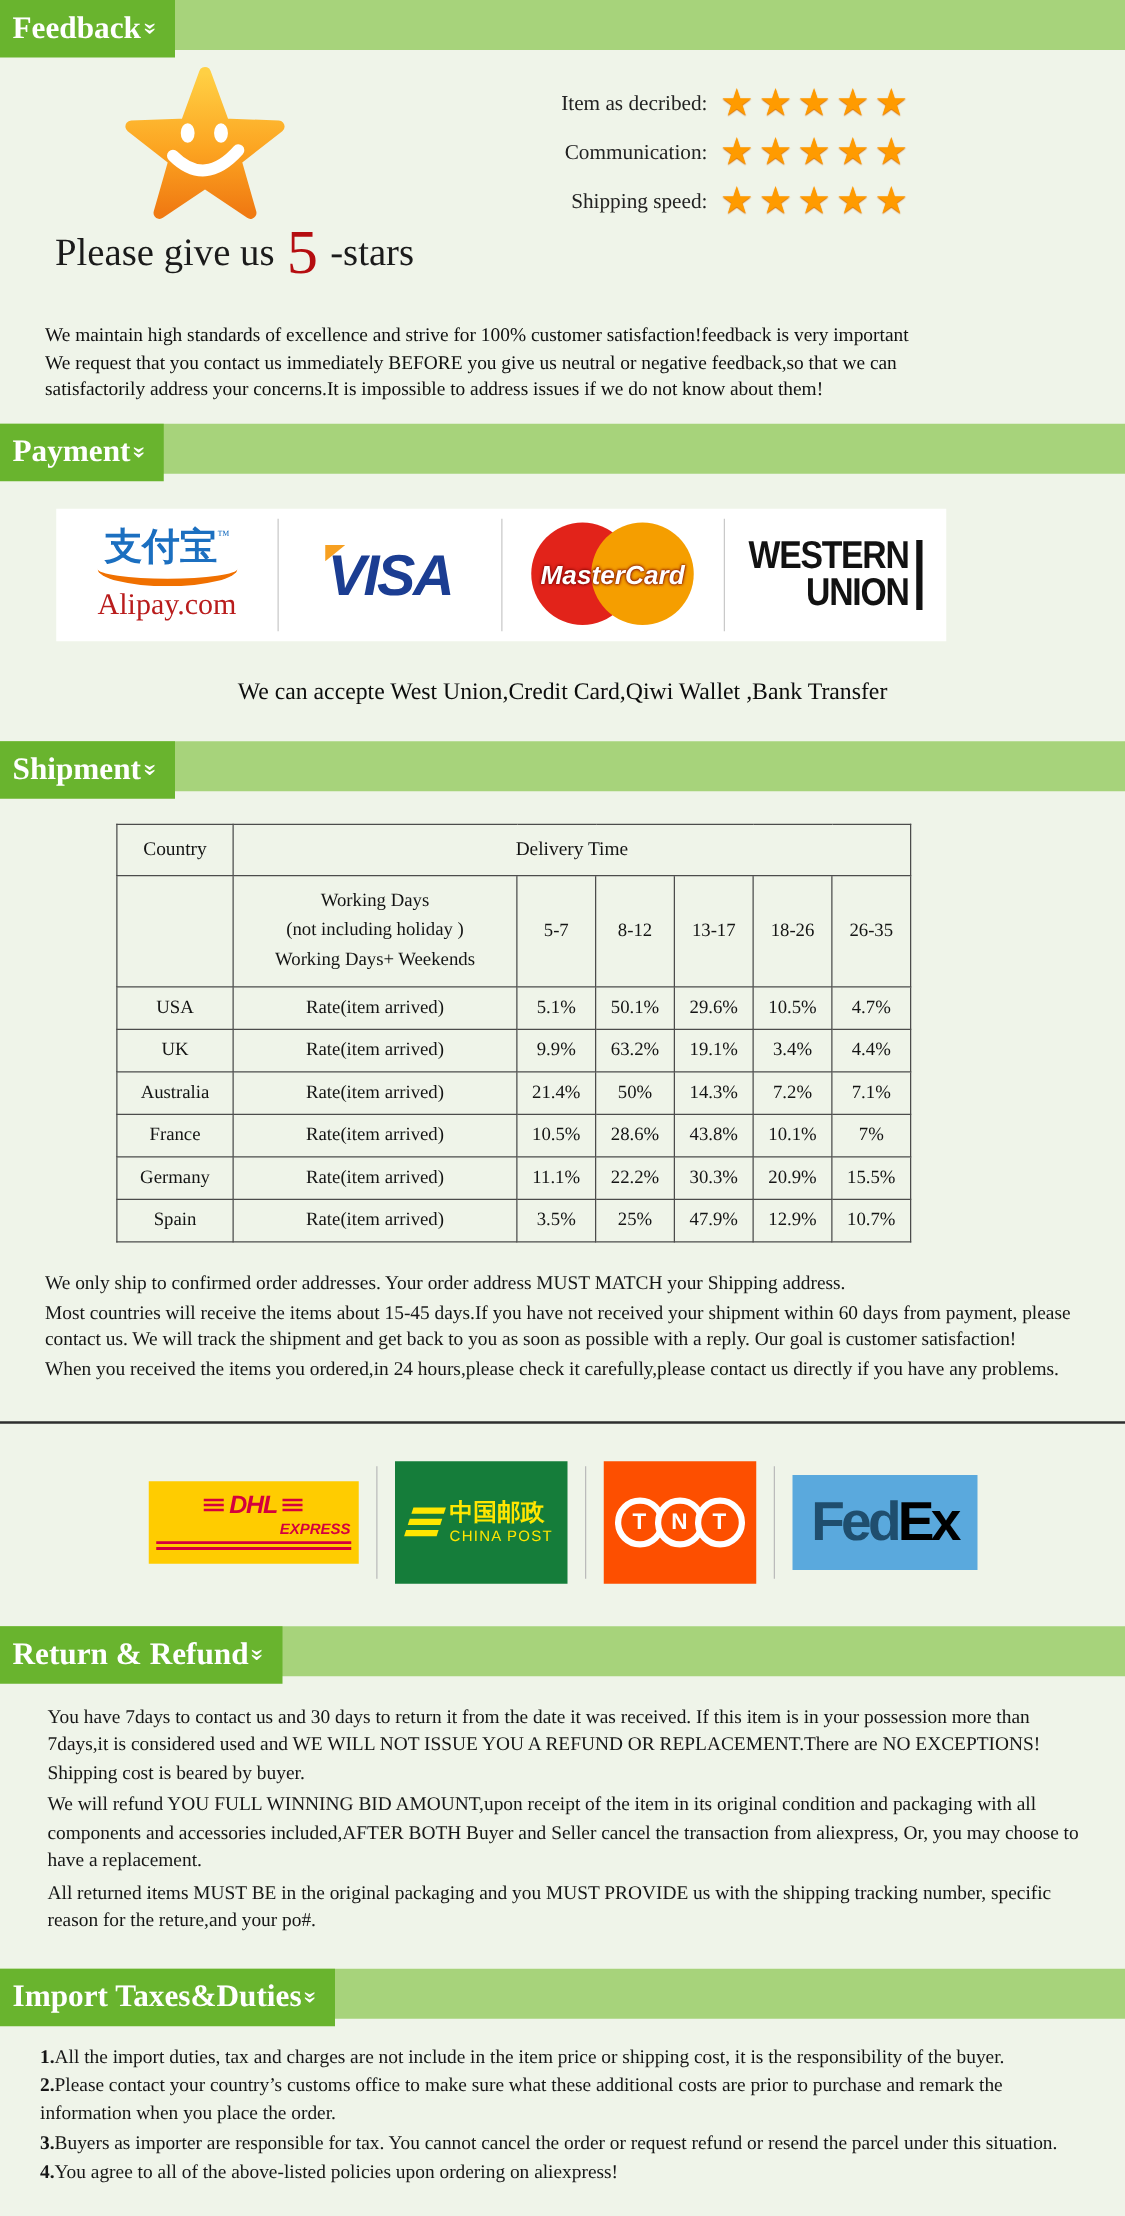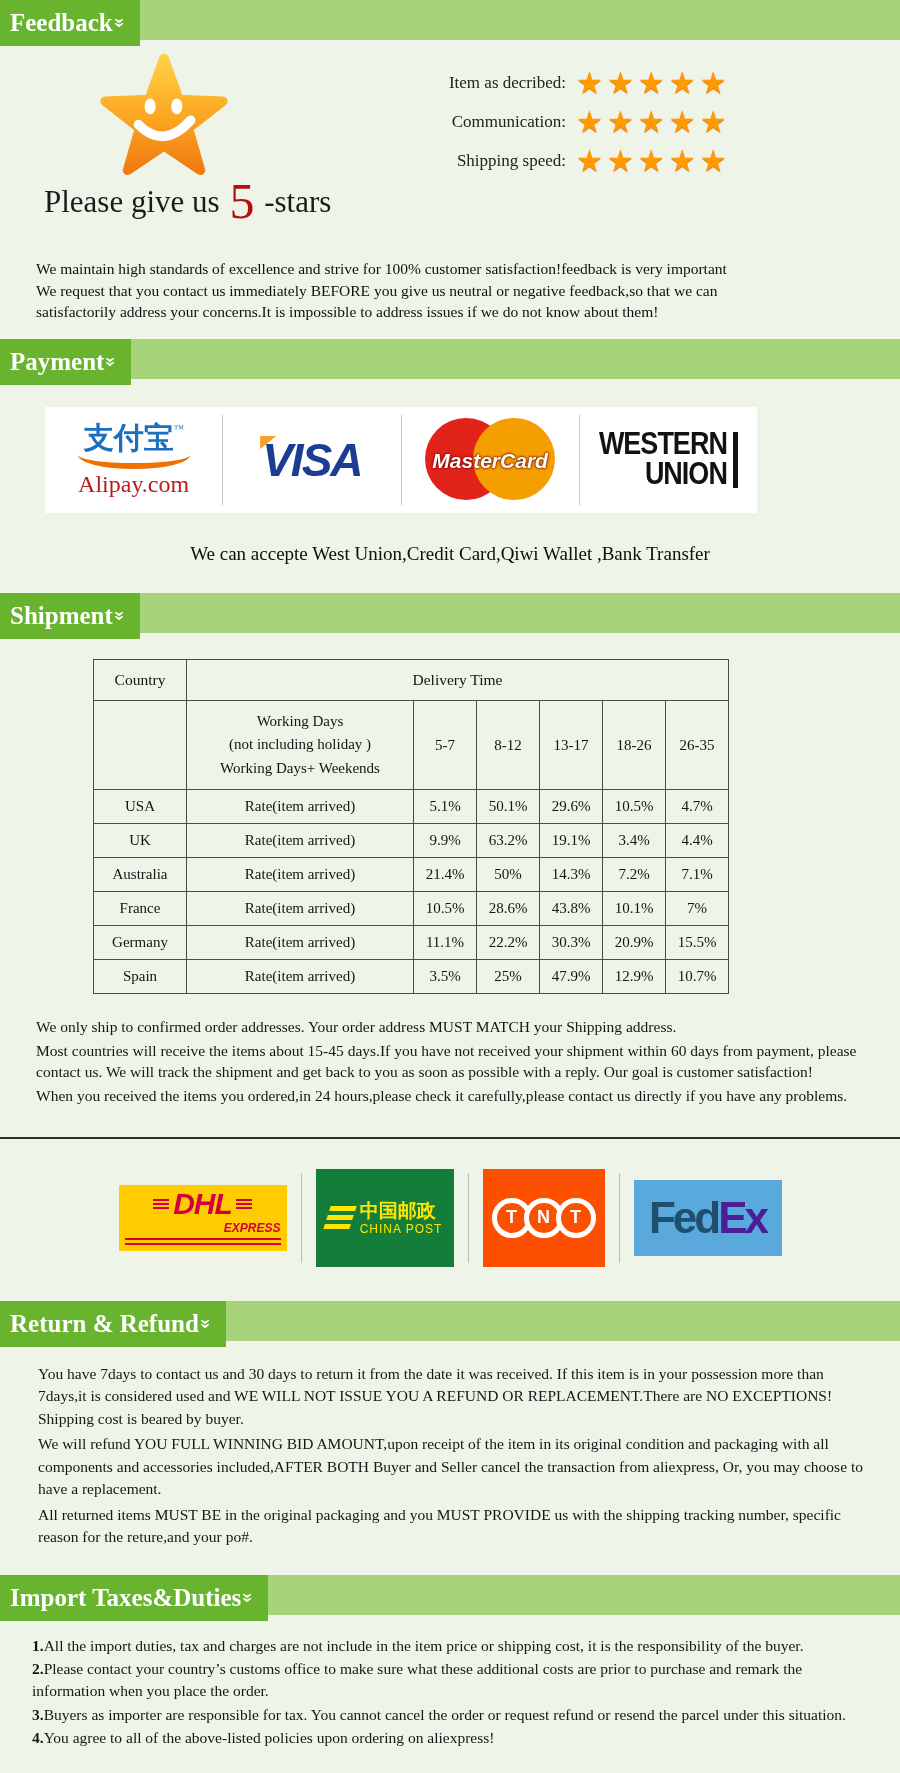--- a/index.html
+++ b/index.html
@@ -64,35 +64,35 @@
   .ship-notes p{margin:0 0 2px 0;}
   .hr-line{border:none;border-top:2px solid #2e2e2e;margin:30px 0 0 0;}
 
   
   .couriers{display:flex;align-items:center;justify-content:center;margin:30px 0 34px 0;}
   .courier-div{width:1px;background:#bbb;height:90px;margin:0 14px;}
   .dhl-box{width:156px;height:62px;background:#ffcc00;display:flex;flex-direction:column;justify-content:center;padding:2px 6px;}
   .dhl-row{display:flex;align-items:center;justify-content:center;}
   .dhl-lines{display:flex;flex-direction:column;gap:2px;margin:0 4px;}
   .dhl-lines i{display:block;width:16px;height:2px;background:#d4003e;}
-  .dhl-text{font-size:30px;font-weight:900;font-style:italic;color:#d4003e;font-family:"Liberation Sans",sans-serif;letter-spacing:-1px;line-height:1;}
+  .dhl-text{font-size:20px;font-weight:900;font-style:italic;color:#d4003e;font-family:"Liberation Sans",sans-serif;letter-spacing:-1px;line-height:1;}
   .dhl-sub{font-size:12px;font-style:italic;font-weight:700;color:#d4003e;text-align:right;font-family:"Liberation Sans",sans-serif;margin-top:2px;}
   .dhl-stripes{height:9px;margin-top:3px;background:repeating-linear-gradient(to bottom,#d4003e 0 2px,transparent 2px 5px);}
   .cp-box{width:138px;height:98px;background:#157d3a;display:flex;align-items:center;justify-content:center;gap:7px;}
   .cp-emblem{display:flex;flex-direction:column;gap:4px;transform:skewX(-18deg);}
   .cp-emblem i{display:block;width:26px;height:5px;background:#ffe600;}
   .cp-texts{text-align:left;}
   .cp-cn{color:#ffe600;font-size:19px;font-weight:700;font-family:"DejaVu Sans",sans-serif;line-height:1.2;}
   .cp-en{color:#ffe600;font-size:12px;font-family:"Liberation Sans",sans-serif;letter-spacing:1px;}
   .tnt-box{width:122px;height:98px;background:#fd4f00;display:flex;align-items:center;justify-content:center;}
   .tnt-ring{width:30px;height:30px;border:5px solid #fff;border-radius:50%;display:flex;align-items:center;justify-content:center;
             color:#fff;font-weight:900;font-size:18px;font-family:"Liberation Sans",sans-serif;margin:0 -4px;background:#fd4f00;}
   .fedex-box{width:148px;height:76px;background:#5aa9dd;display:flex;align-items:center;justify-content:center;}
   .fedex-fed{font-size:44px;font-weight:900;color:#1f4e6e;font-family:"Liberation Sans",sans-serif;letter-spacing:-3px;}
-  .fedex-ex{font-size:44px;font-weight:900;color:#4c1d95;font-family:"Liberation Sans",sans-serif;letter-spacing:-3px;}
+  .fedex-ex{font-size:44px;font-weight:900;color:#000000;font-family:"Liberation Sans",sans-serif;letter-spacing:-3px;}
 
   
   .return-text{margin:16px 34px 0 38px;font-size:15.5px;line-height:1.45;}
   .return-text p{margin:0 0 3px 0;}
   .import-list{margin:14px 26px 24px 32px;font-size:15.5px;line-height:1.4;}
   .import-item{margin:0 0 2px 0;}
   .import-item .num{font-weight:700;}
   .mt26{margin-top:26px;}
 </style>
 </head>

